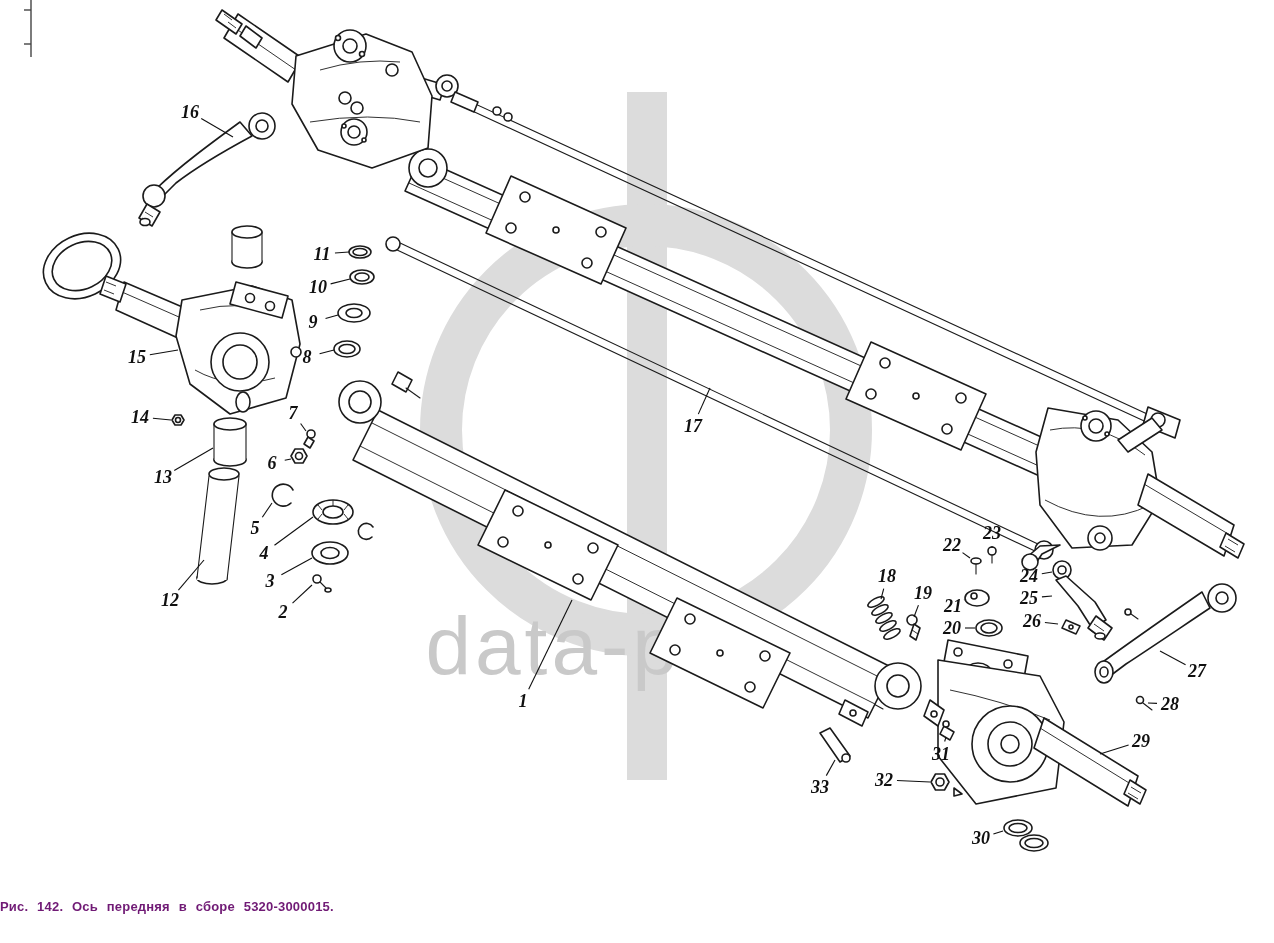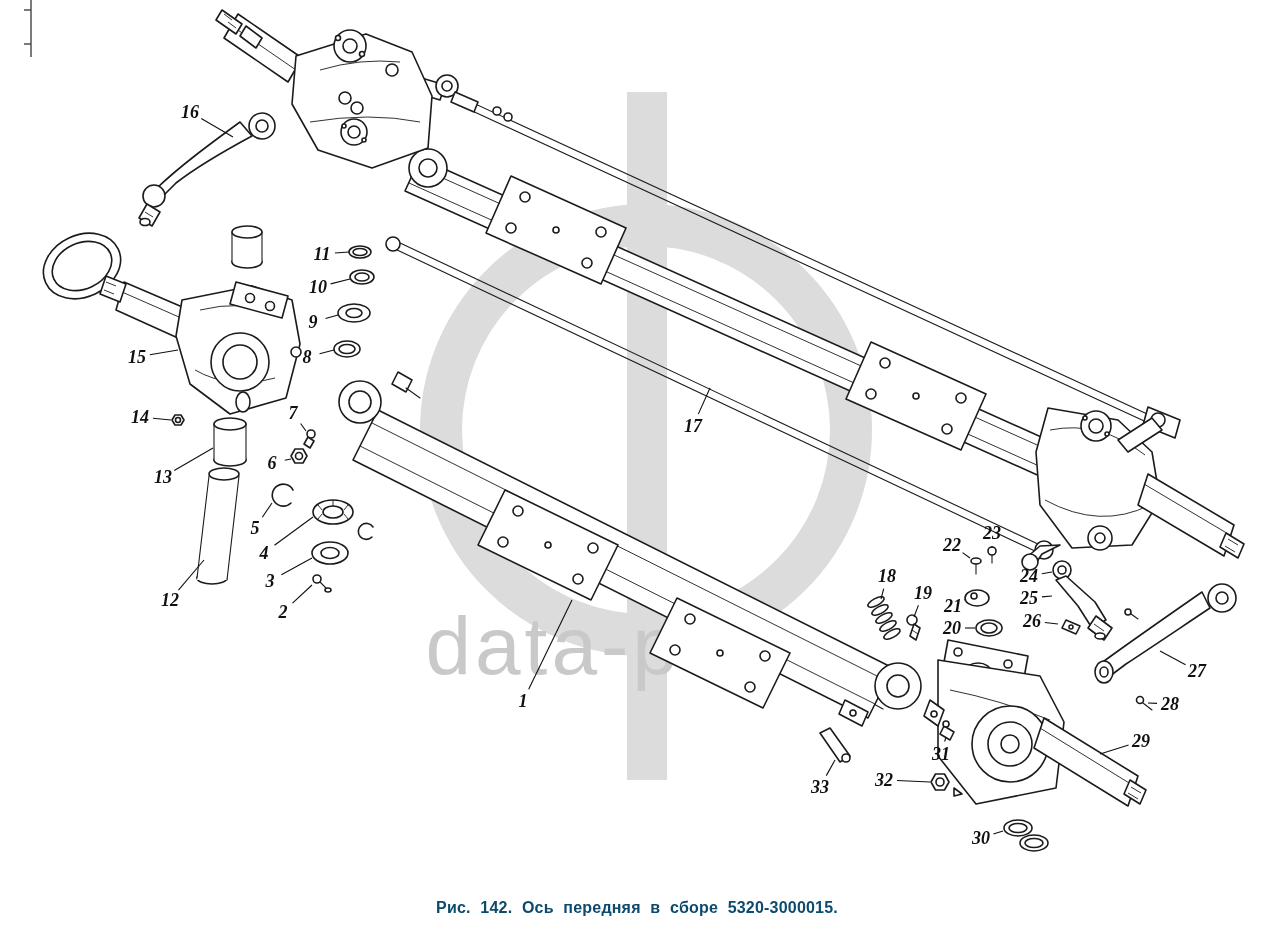--- a/index.html
+++ b/index.html
@@ -7,22 +7,22 @@
         font-family:"Liberation Sans",sans-serif;}
   svg{position:absolute;left:0;top:0;}
   
   .o{stroke:#1b1b1b;stroke-width:1.6;fill:#fff;stroke-linejoin:round;stroke-linecap:round;}
   .on{stroke:#1b1b1b;stroke-width:1.6;fill:none;stroke-linejoin:round;stroke-linecap:round;}
   .l{stroke:#1b1b1b;stroke-width:1.1;fill:none;stroke-linecap:round;}
   .t{stroke:#1b1b1b;stroke-width:.9;fill:none;}
   .fwn{fill:#fff;stroke:none;}
   .lbl{font:italic bold 18px "Liberation Serif",serif;fill:#101010;}
   .leader{stroke:#101010;stroke-width:1.1;}
-  .caption{position:absolute;left:0;right:0;top:899px;text-align:center;
-           font-weight:bold;font-size:16px;color:#0c4a6e;word-spacing:5px;letter-spacing:.2px;}
+  .caption{position:absolute;left:0;right:0;top:899px;text-align:left;
+           font-weight:bold;font-size:13px;color:#701a75;word-spacing:5px;letter-spacing:.2px;}
   .wmtext{font:400 82px "Liberation Sans",sans-serif;letter-spacing:4px;}
 </style>
 </head>
 <body>
 
 <div class="page">
 
 <svg width="1274" height="943" viewBox="0 0 1274 943">
 
   <g>

